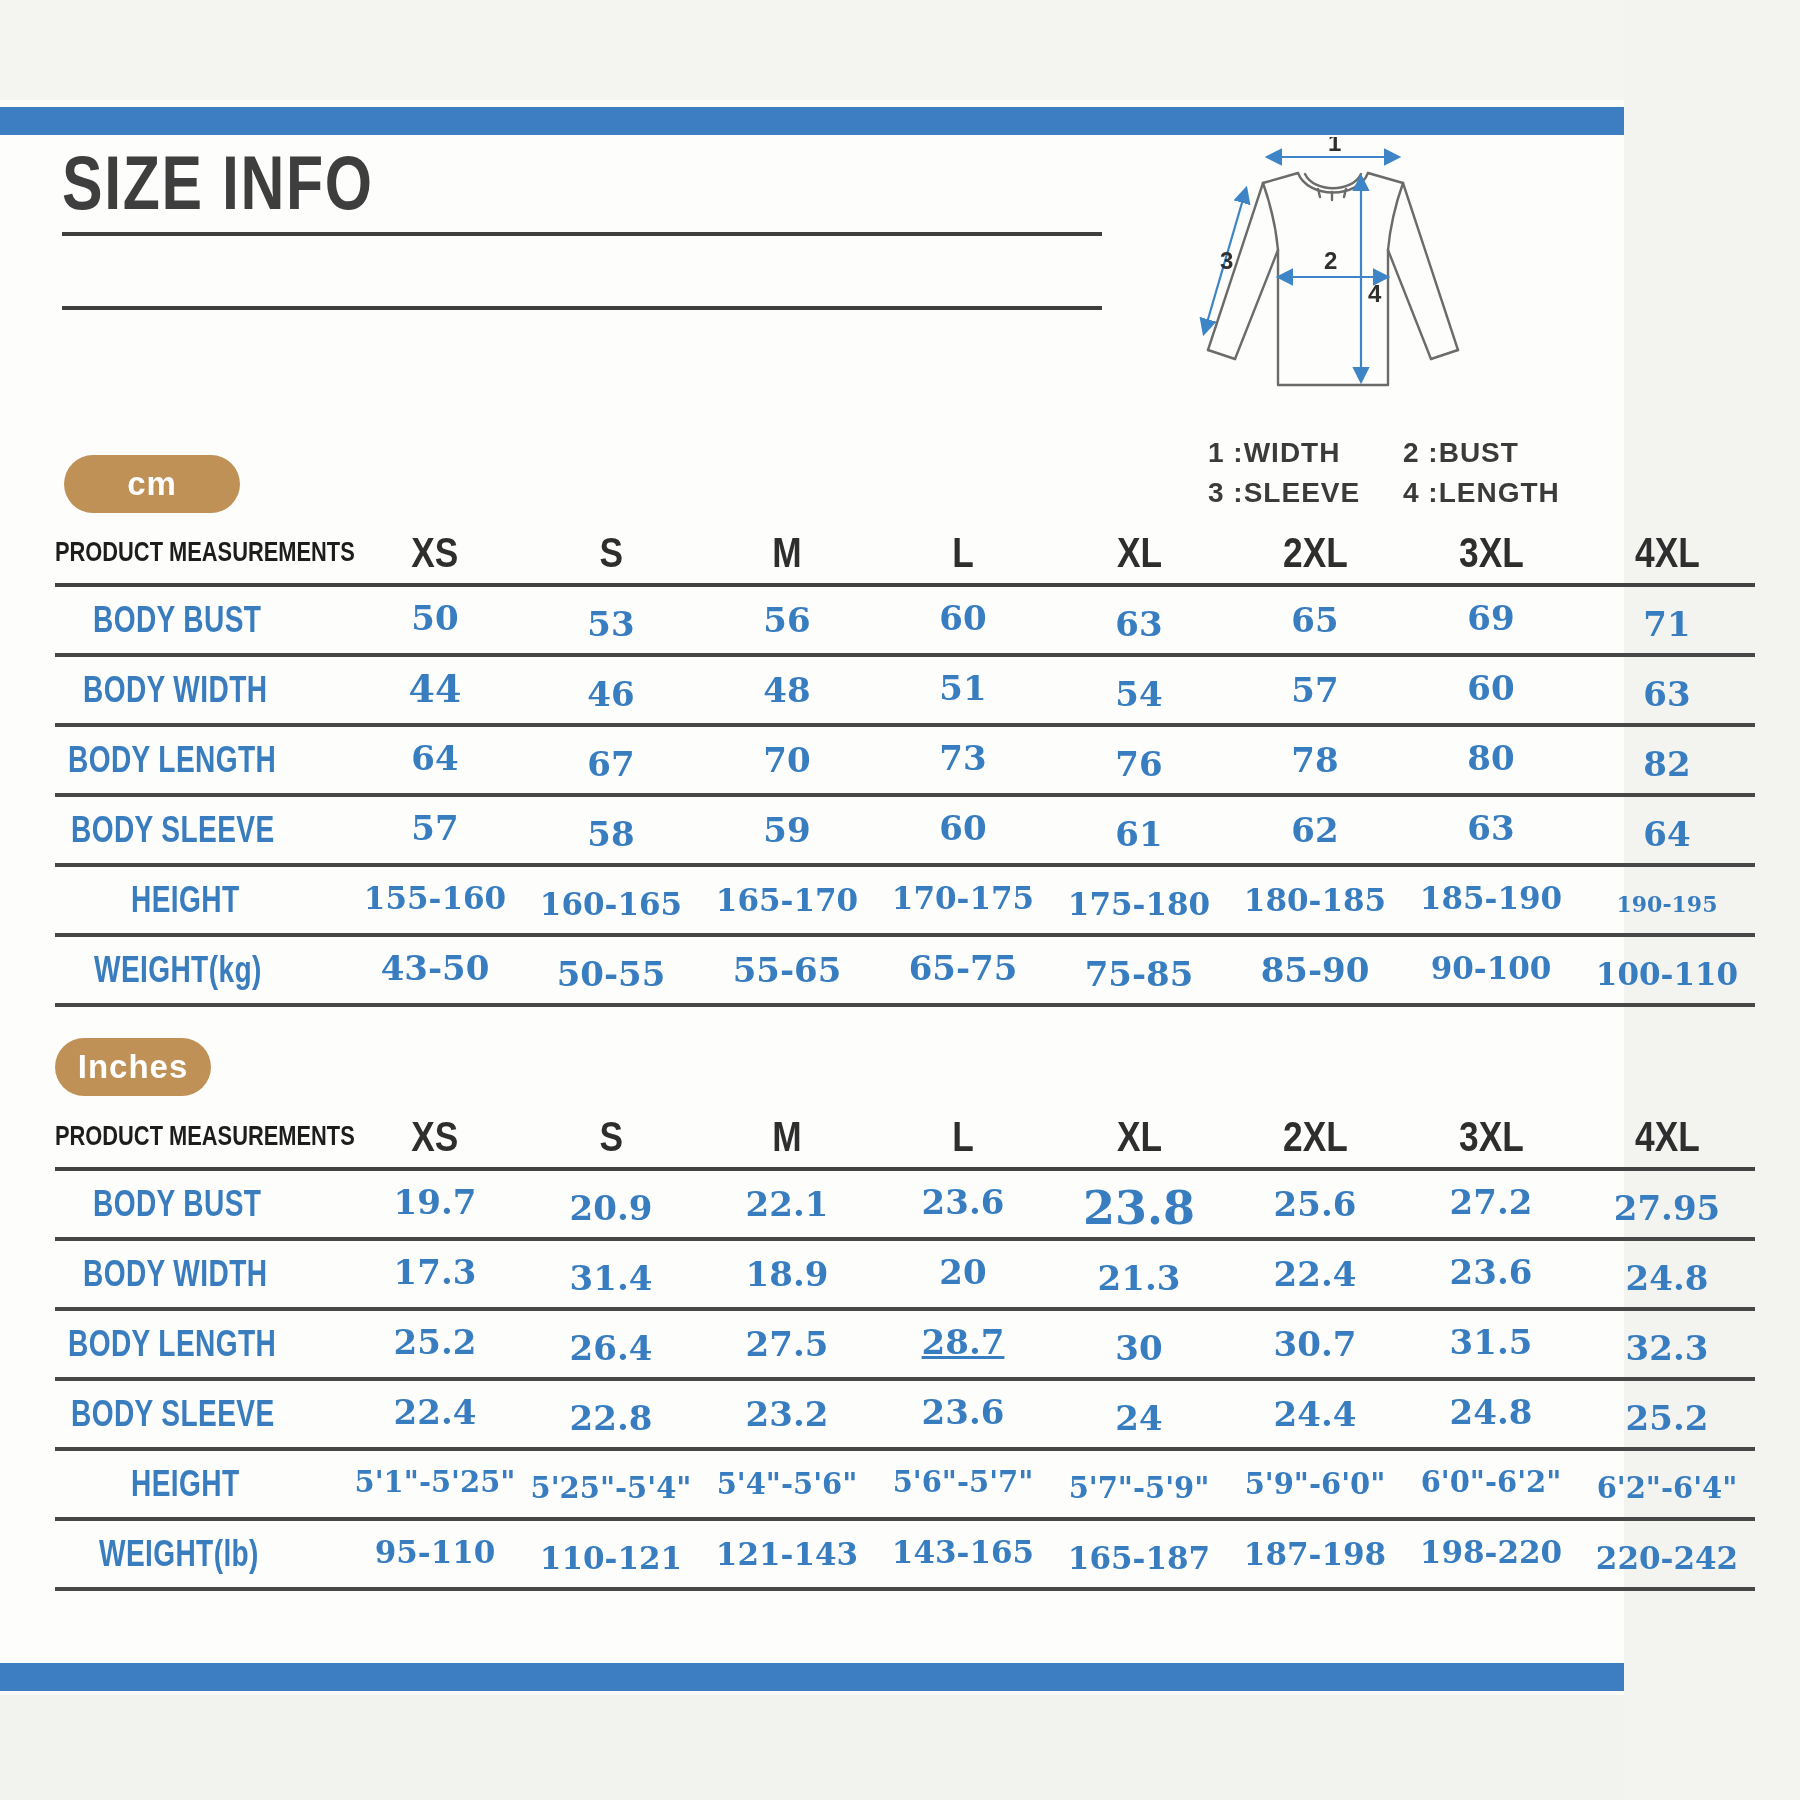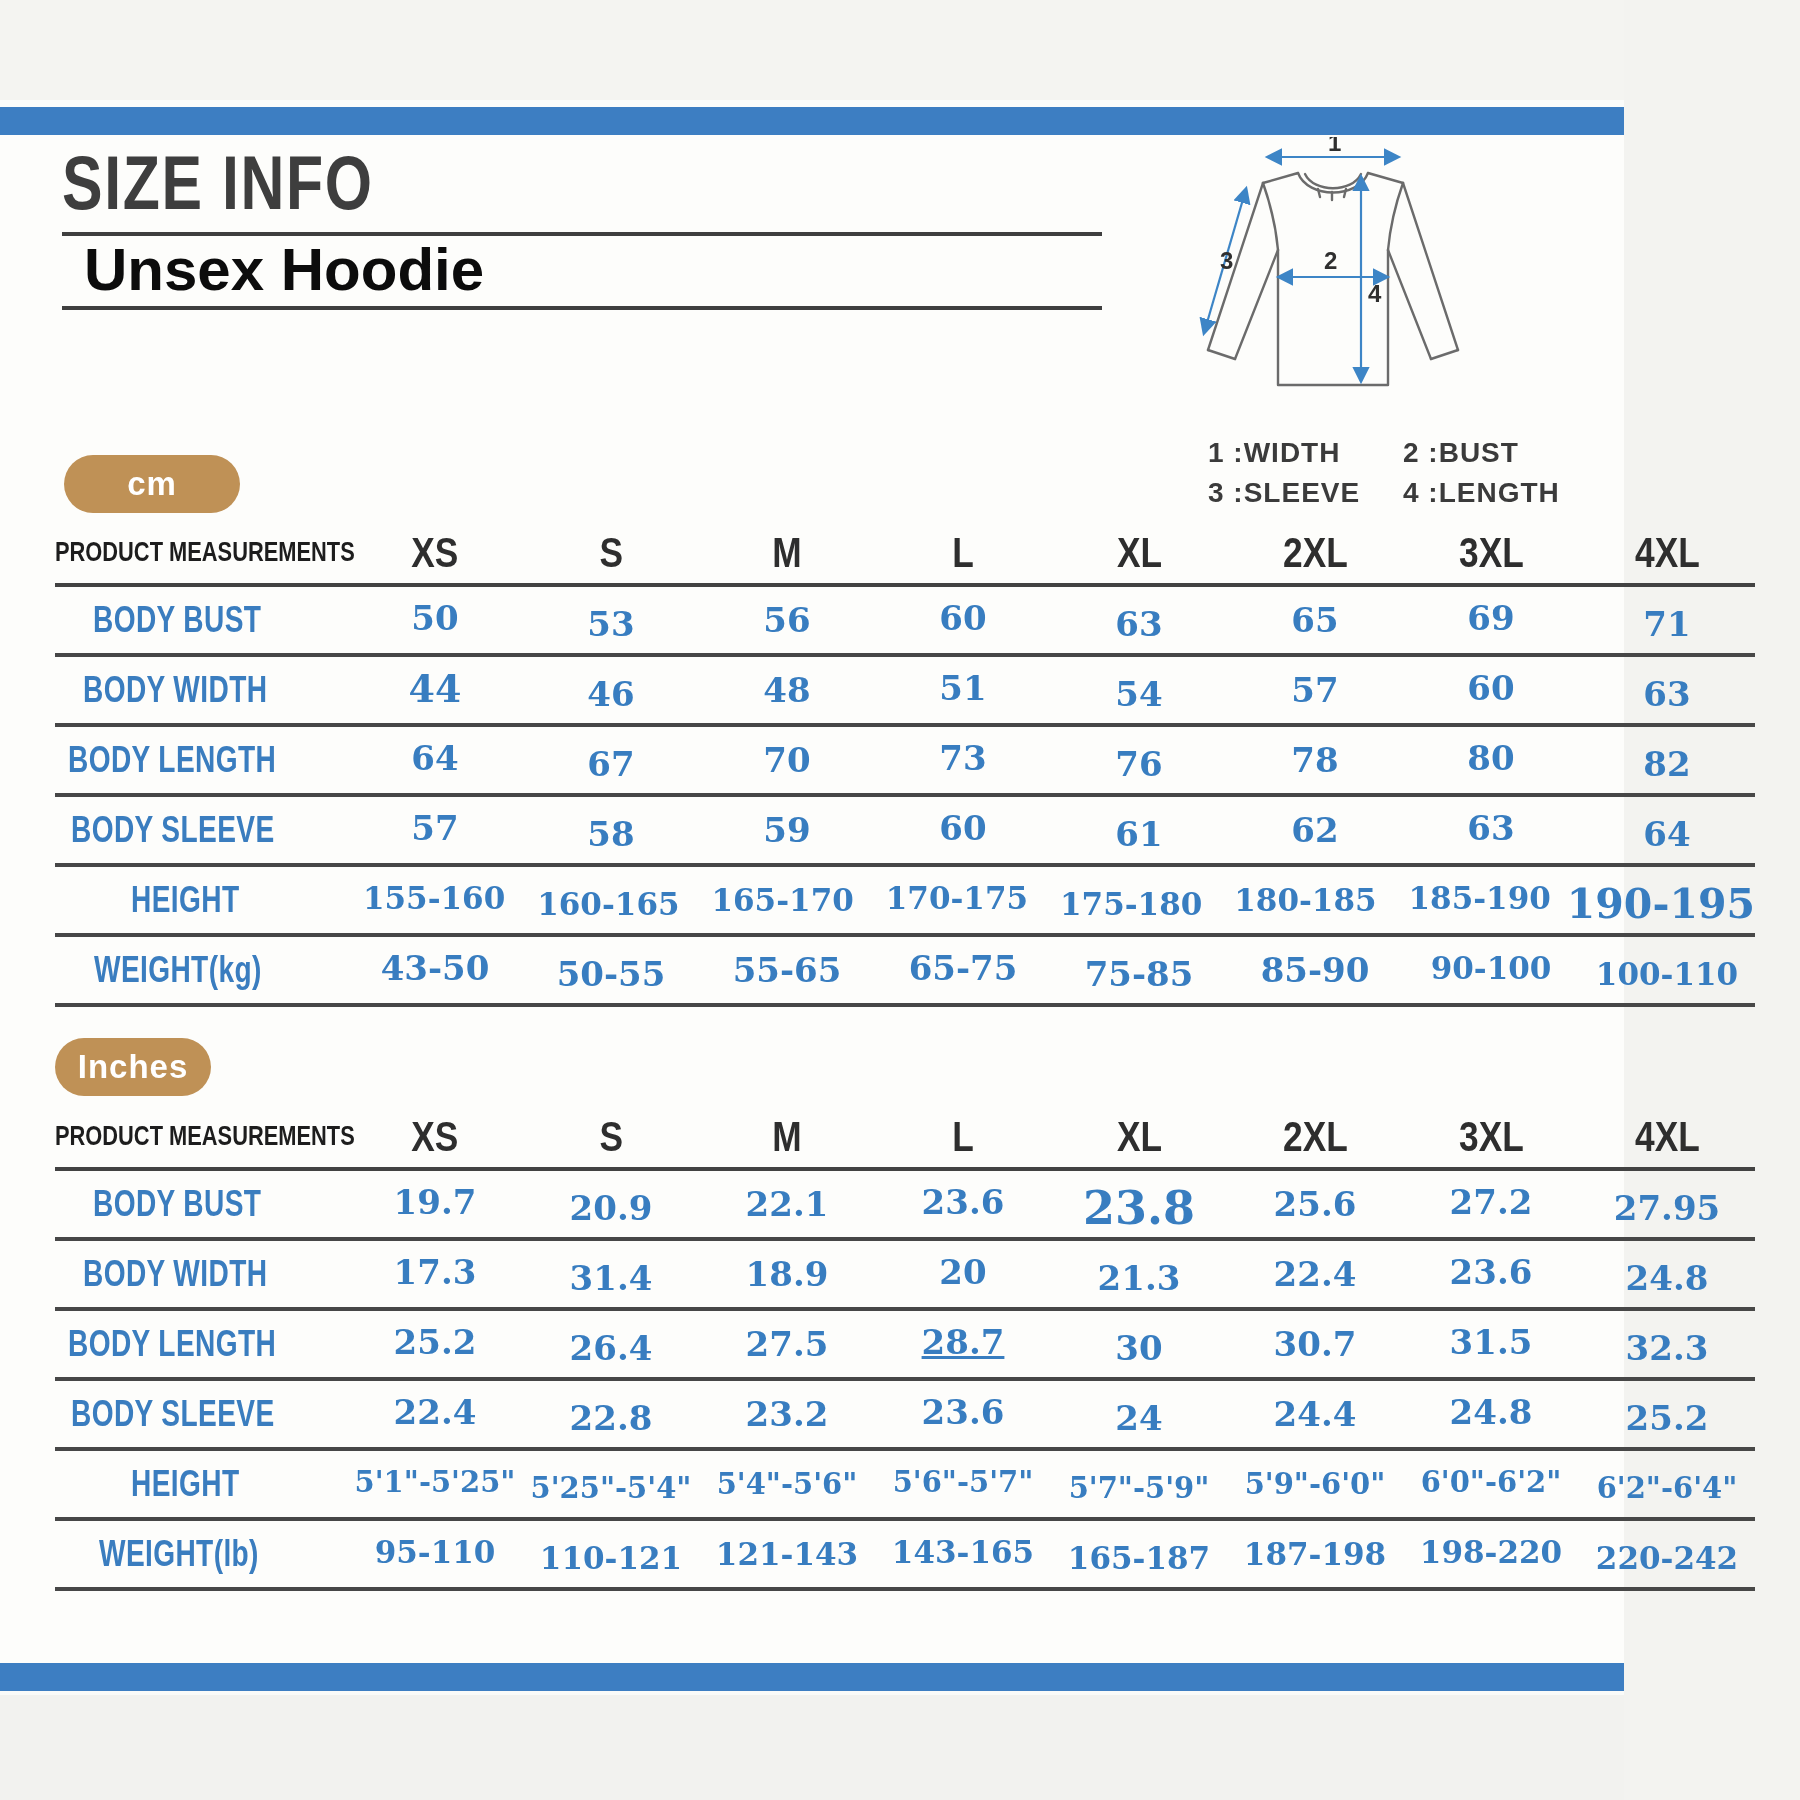--- a/index.html
+++ b/index.html
@@ -94,21 +94,20 @@
 
 <div class="page">
   <div class="band-top"></div>
   <div class="gap-strip"></div>
   <div class="bar"></div>
 
   <div class="content">
 
     <h1 class="title">SIZE INFO</h1>
     <div class="rule rule-1"></div>
-    <h2 class="subtitle">Unsex Hoodie</h2>
     <div class="rule rule-2"></div>
 
     <svg class="diagram" width="312" height="272" viewBox="0 0 312 272">
       <defs>
         <marker id="ah" markerWidth="9" markerHeight="9" refX="6.5" refY="4" orient="auto-start-reverse">
           <path d="M0,0 L8,4 L0,8 z" fill="#3d85c6"></path>
         </marker>
       </defs>
       <g stroke="#6b6b6b" stroke-width="2.4" fill="none" stroke-linejoin="round" stroke-linecap="round">
 
@@ -211,21 +210,21 @@
           </div>
           <div class="row data-row">
             <div class="cell row-label"><span class="t">HEIGHT</span></div>
             <div class="cell cell-value"><span class="v" style="font-size: 31px;">155-160</span></div>
             <div class="cell cell-value"><span class="v" style="font-size: 31px;">160-165</span></div>
             <div class="cell cell-value"><span class="v" style="font-size: 31px;">165-170</span></div>
             <div class="cell cell-value"><span class="v" style="font-size: 31px;">170-175</span></div>
             <div class="cell cell-value"><span class="v" style="font-size: 31px;">175-180</span></div>
             <div class="cell cell-value"><span class="v" style="font-size: 31px;">180-185</span></div>
             <div class="cell cell-value"><span class="v" style="font-size: 31px;">185-190</span></div>
-            <div class="cell cell-value"><span class="v" style="font-size: 41px;">190-195</span></div>
+            <div class="cell cell-value"><span class="v" style="font-size: 22px;">190-195</span></div>
           </div>
           <div class="row data-row">
             <div class="cell row-label"><span class="t">WEIGHT(kg)</span></div>
             <div class="cell cell-value"><span class="v" style="font-size: 34px;">43-50</span></div>
             <div class="cell cell-value"><span class="v" style="font-size: 34px;">50-55</span></div>
             <div class="cell cell-value"><span class="v" style="font-size: 34px;">55-65</span></div>
             <div class="cell cell-value"><span class="v" style="font-size: 34px;">65-75</span></div>
             <div class="cell cell-value"><span class="v" style="font-size: 34px;">75-85</span></div>
             <div class="cell cell-value"><span class="v" style="font-size: 34px;">85-90</span></div>
             <div class="cell cell-value"><span class="v" style="font-size: 31px;">90-100</span></div>

